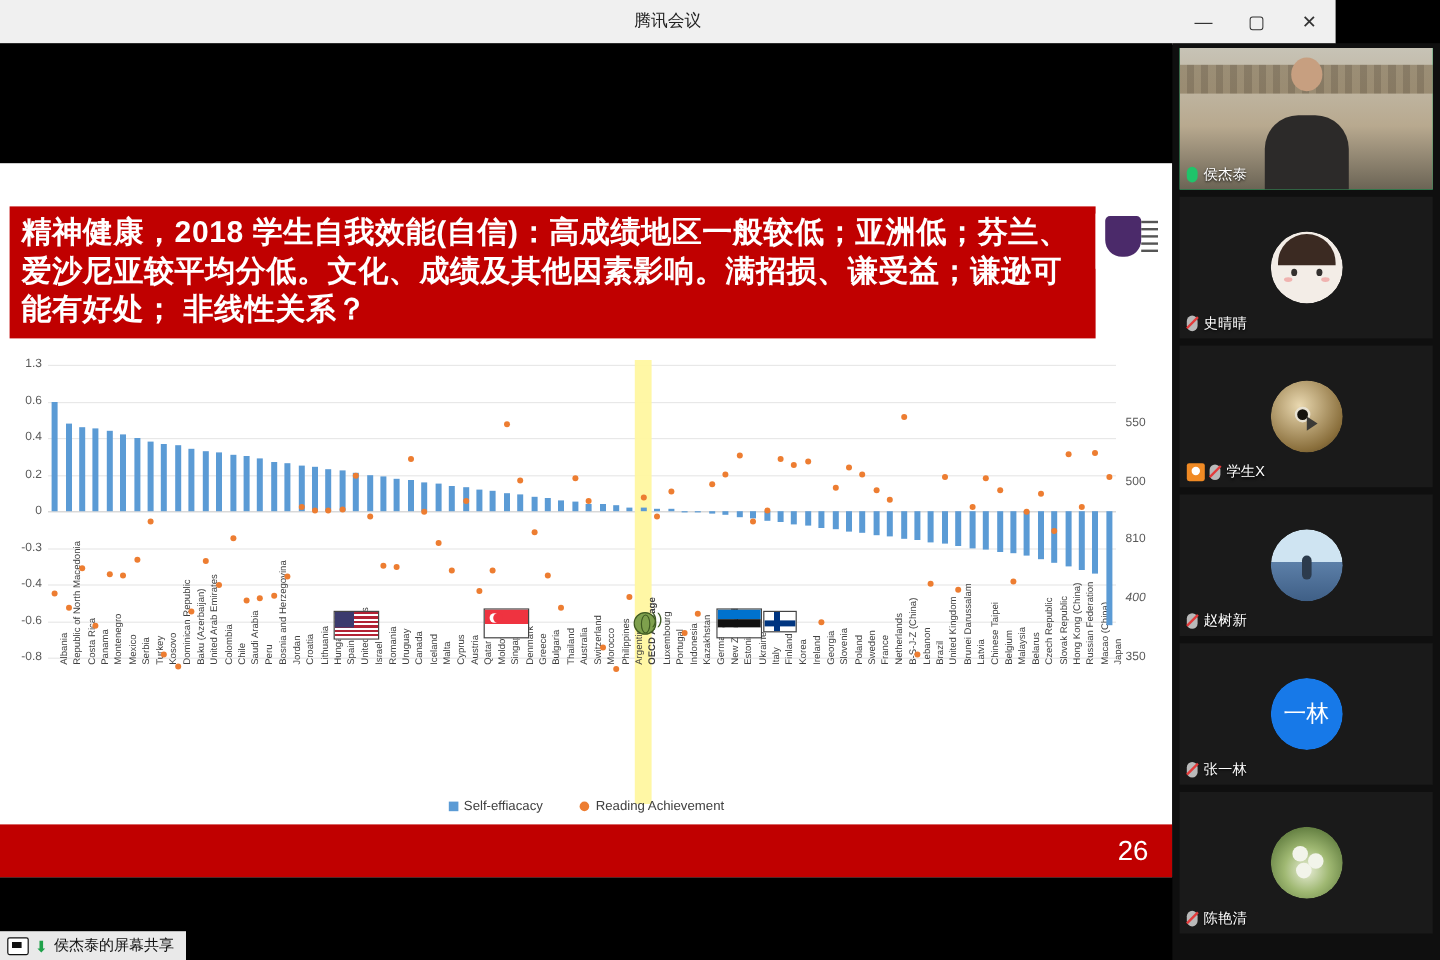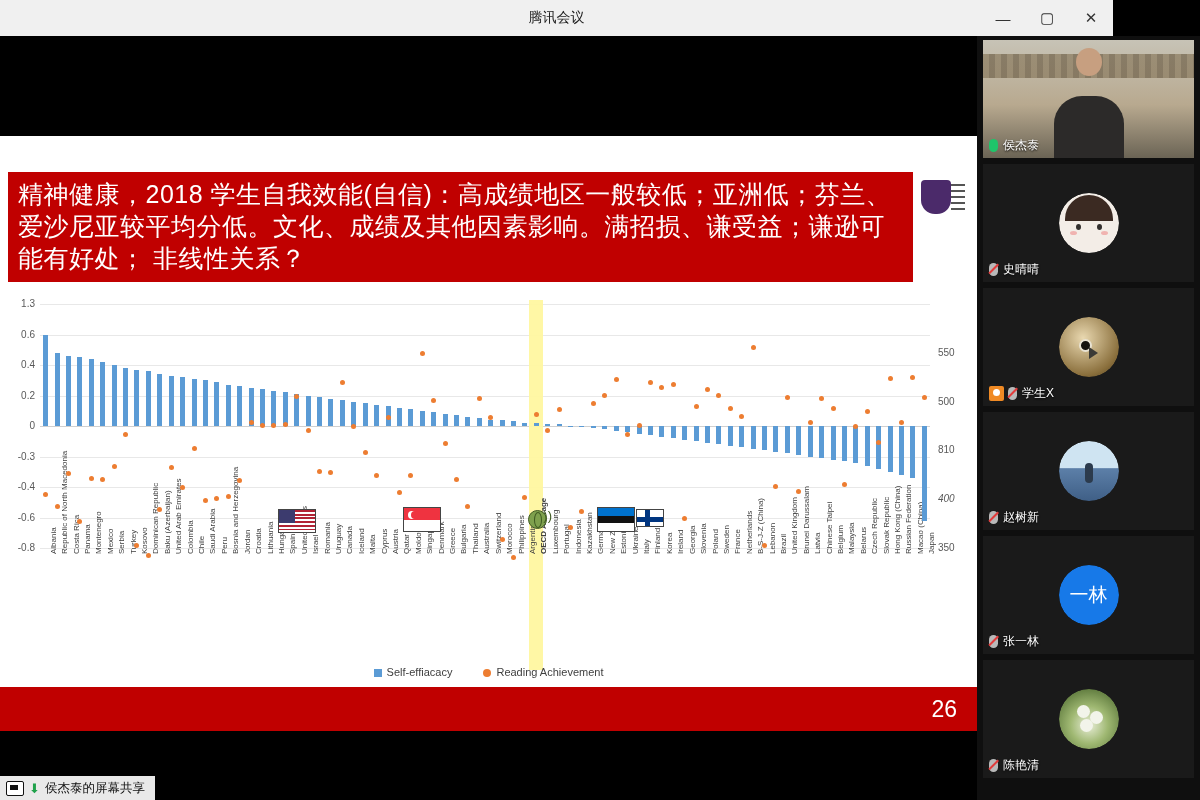--- a/index.html
+++ b/index.html
@@ -67,21 +67,21 @@
   }
   .slide-banner {
     position: absolute;
     top: 36px; left: 8px;
     width: 905px;
     min-height: 108px;
     background: #c00000;
     color: #fff;
     font-size: 25px;
     line-height: 1.28;
-    font-weight: normal;
+    font-weight: bold;
     padding: 6px 10px 8px 10px;
     box-sizing: border-box;
     letter-spacing: 0.5px;
   }
   .slide-logo {
     position: absolute;
     top: 42px; right: 10px;
     width: 54px; height: 46px;
     background: #fff;
   }

